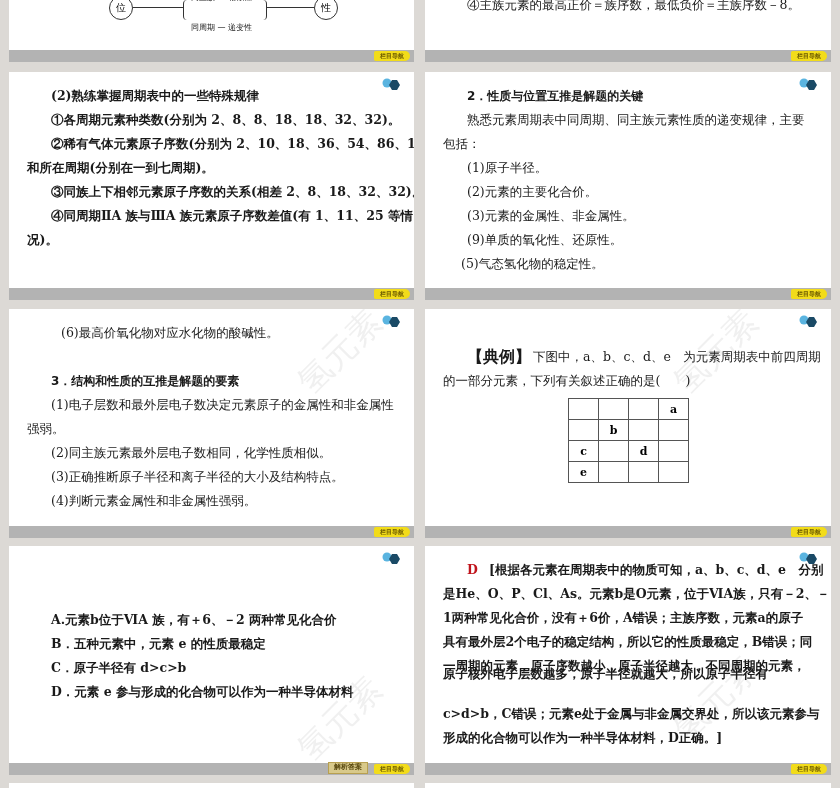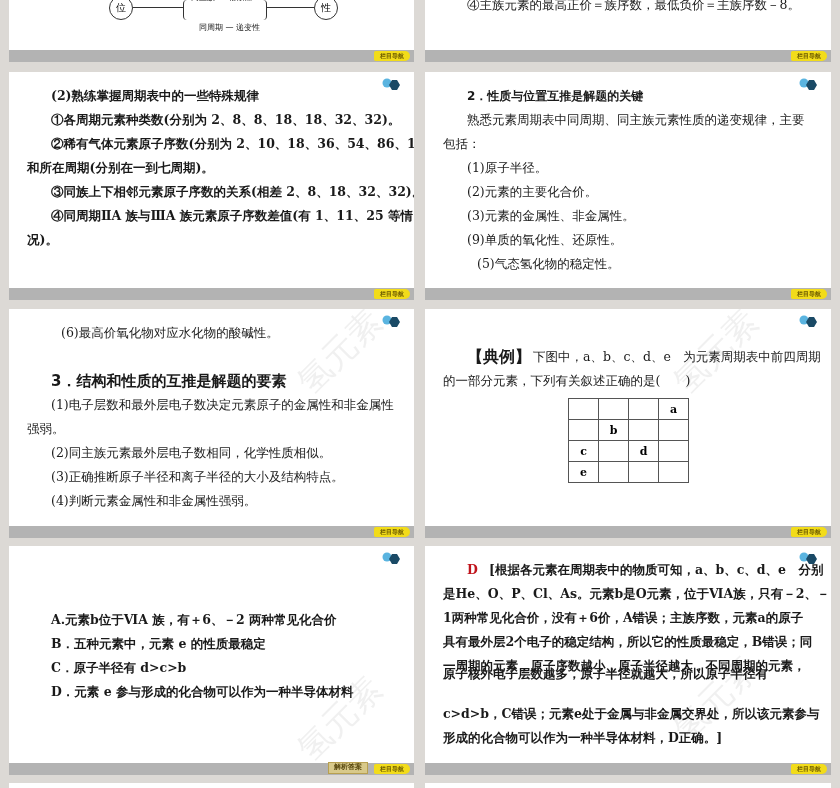--- a/index.html
+++ b/index.html
@@ -52,21 +52,21 @@
   }
 </style>
 </head>
 <body>
 
 <div class="slide" style="left:9px; top:-10px; width:405px; height:72px;">
   <div class="circle" style="left:100px; top:6px;">位</div>
   <div style="position:absolute; left:124px; top:17px; width:50px; border-top:1px solid #333;"></div>
   <div style="position:absolute; left:174px; top:10px; width:5px; height:20px; border-left:1px solid #333; border-radius:4px 0 0 4px;"></div>
   <div class="txt sans" style="left:182px; top:2px; font-size:8px; line-height:12px;">同主族 — 相似性</div>
-  <div class="txt sans" style="left:182px; top:32px; font-size:8px; line-height:12px;margin-left:8px;">同周期 — 递变性</div>
+  <div class="txt sans" style="left:182px; top:32px; font-size:8px; line-height:12px;">同周期 — 递变性</div>
   <div style="position:absolute; left:252px; top:10px; width:5px; height:20px; border-right:1px solid #333; border-radius:0 4px 4px 0;"></div>
   <div style="position:absolute; left:257px; top:17px; width:48px; border-top:1px solid #333;"></div>
   <div class="circle" style="left:305px; top:6px;">性</div>
   <div class="bar">
     <div class="nav-btn">栏目导航</div>
   </div>
 </div>
 
 <div class="slide" style="left:425px; top:-10px; width:406px; height:72px;">
   <div class="txt" style="left:42px; top:3px;">④主族元素的最高正价＝族序数，最低负价＝主族序数－8。</div>
@@ -97,34 +97,34 @@
       <circle cx="7" cy="5" r="4.5" fill="#5ab4e0"></circle>
       <polygon points="12,2 17,2 20,7 17,12 12,12 9,7" fill="#1a4a66"></polygon>
     </svg>
   <div class="txt bold sans" style="left:42px; top:12px; font-size:12px;">2．性质与位置互推是解题的关键</div>
   <div class="txt" style="left:42px; top:36px;">熟悉元素周期表中同周期、同主族元素性质的递变规律，主要</div>
   <div class="txt" style="left:18px; top:60px;">包括：</div>
   <div class="txt" style="left:42px; top:84px;">(1)原子半径。</div>
   <div class="txt" style="left:42px; top:108px;">(2)元素的主要化合价。</div>
   <div class="txt" style="left:42px; top:132px;">(3)元素的金属性、非金属性。</div>
   <div class="txt" style="left:42px; top:156px;">(9)单质的氧化性、还原性。</div>
-  <div class="txt" style="left:52px; top:180px;text-align:right;">(5)气态氢化物的稳定性。</div>
+  <div class="txt" style="left:36px; top:180px;text-align:right;">(5)气态氢化物的稳定性。</div>
   <div class="bar">
     <div class="nav-btn">栏目导航</div>
   </div>
 </div>
 
 <div class="slide" style="left:9px; top:309px; width:405px; height:229px;">
   <div class="watermark" style="left:280px; top:20px;">氢元素</div>
   <svg class="hex-icon" viewBox="0 0 22 14">
       <circle cx="7" cy="5" r="4.5" fill="#5ab4e0"></circle>
       <polygon points="12,2 17,2 20,7 17,12 12,12 9,7" fill="#1a4a66"></polygon>
     </svg>
   <div class="txt" style="left:52px; top:12px;">(6)最高价氧化物对应水化物的酸碱性。</div>
-  <div class="txt bold sans" style="left:42px; top:60px; font-size:15px;">3．结构和性质的互推是解题的要素</div>
+  <div class="txt bold sans" style="left:42px; top:60px; font-size:12px;">3．结构和性质的互推是解题的要素</div>
   <div class="txt" style="left:42px; top:84px;">(1)电子层数和最外层电子数决定元素原子的金属性和非金属性</div>
   <div class="txt" style="left:18px; top:108px;">强弱。</div>
   <div class="txt" style="left:42px; top:132px;">(2)同主族元素最外层电子数相同，化学性质相似。</div>
   <div class="txt" style="left:42px; top:156px;">(3)正确推断原子半径和离子半径的大小及结构特点。</div>
   <div class="txt" style="left:42px; top:180px;">(4)判断元素金属性和非金属性强弱。</div>
   <div class="bar">
     <div class="nav-btn">栏目导航</div>
   </div>
 </div>
 

